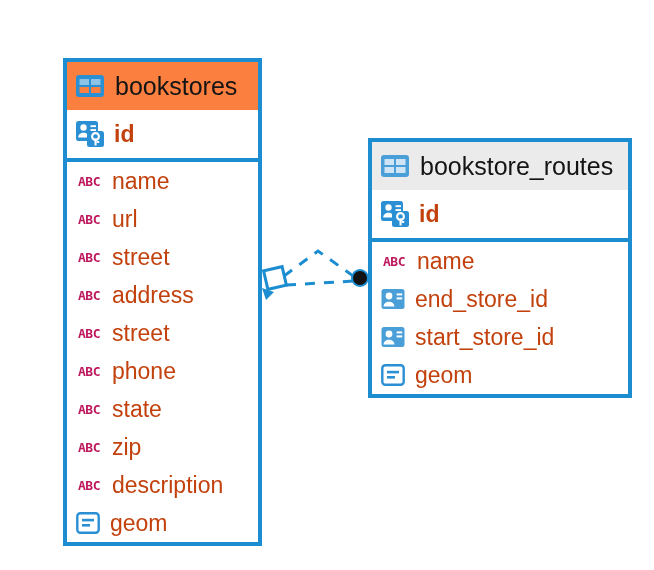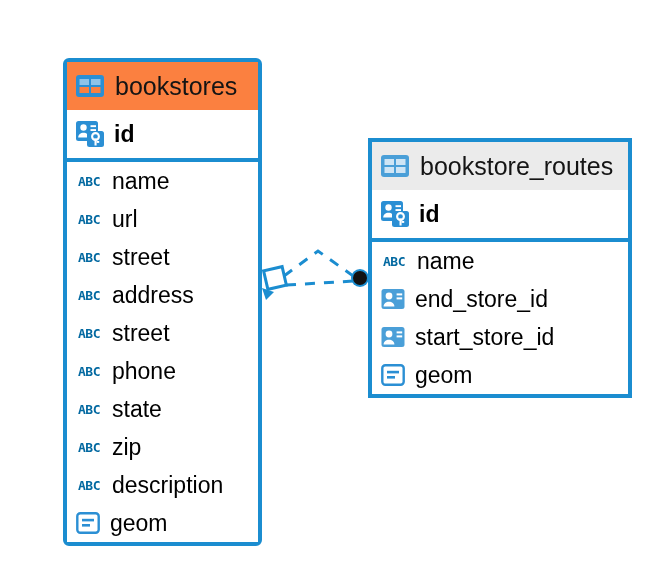--- a/index.html
+++ b/index.html
@@ -61,21 +61,21 @@
     display: flex;
     align-items: center;
     height: 38px;
     padding: 0 10px 0 9px;
     background: #ffffff;
   }
   .field.pk { height: 48px; }
 
   .field-label {
     font-size: 23px;
-    color: #000000;
+    color: #c2410c;
     line-height: 1;
     margin-left: 10px;
     white-space: nowrap;
   }
   .field.pk .field-label {
     font-weight: bold;
     font-size: 23px;
   }
 
   
@@ -86,39 +86,39 @@
     flex: none;
   }
   .icon svg { display: block; }
 
   .icon-abc {
     width: 26px;
     height: 22px;
     font-family: "DejaVu Sans Mono", monospace;
     font-size: 13px;
     font-weight: bold;
-    color: #0369a1;
+    color: #be185d;
     letter-spacing: -0.5px;
     line-height: 1;
   }
 
   
   #connector {
     position: absolute;
     left: 0;
     top: 0;
     pointer-events: none;
   }
 </style>
 </head>
 <body>
 
 <div id="canvas">
 
-  <div class="entity" id="entity-bookstores" style="left:63px; top:58px; width:199px; height:488px;border-radius:6px;">
+  <div class="entity" id="entity-bookstores" style="left:63px; top:58px; width:199px; height:488px;">
 
     <div class="entity-header accent">
       <span class="icon">
         <svg width="28" height="22" viewBox="0 0 28 22">
           <rect x="0" y="0" width="28" height="22" rx="3" fill="#2b8fd4"></rect>
           <rect x="3.5" y="4" width="9.5" height="6" fill="#8ec3e8"></rect>
           <rect x="15" y="4" width="9.5" height="6" fill="#8ec3e8"></rect>
           <rect x="3.5" y="12" width="9.5" height="6" fill="#fb8040"></rect>
           <rect x="15" y="12" width="9.5" height="6" fill="#fb8040"></rect>
         </svg>

